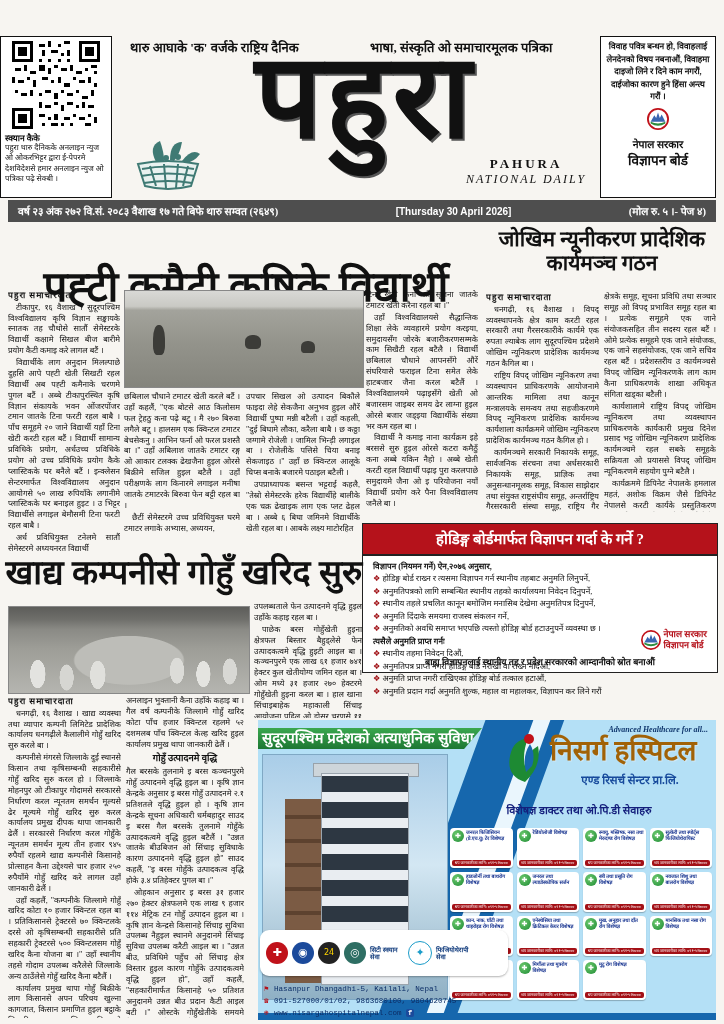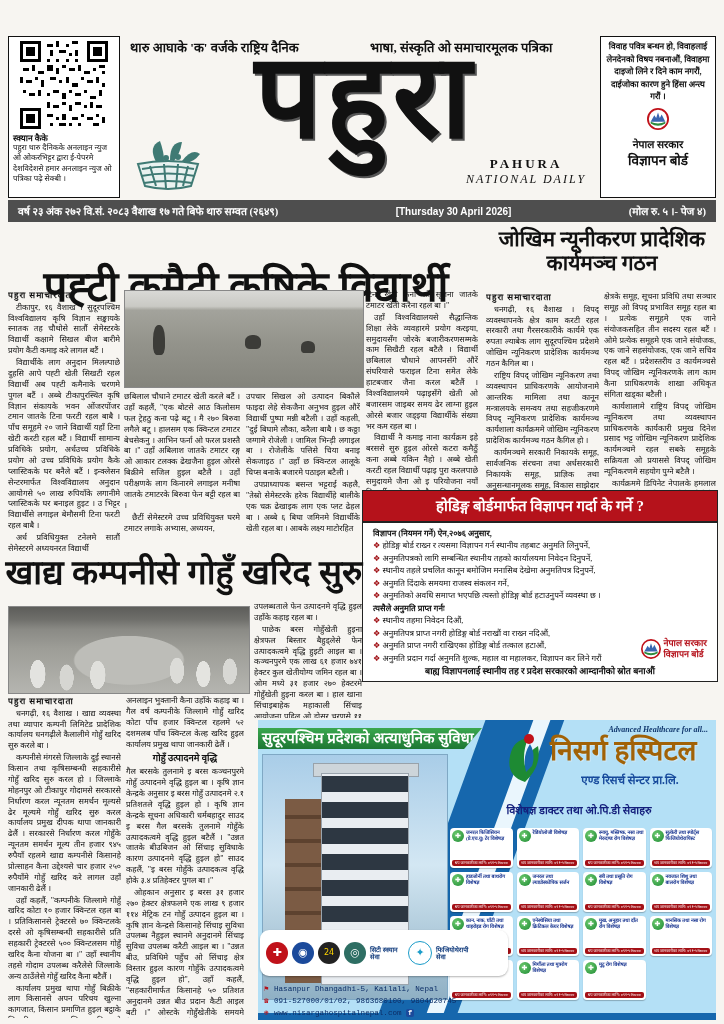--- a/index.html
+++ b/index.html
@@ -1,21 +1,21 @@
 <!DOCTYPE html>
 <html><head>
 <meta charset="utf-8">
 <style>
   html,body{margin:0;padding:0;background:#d9d7d2;}
   #page{position:relative;width:724px;height:1024px;background:#f7f5f1;margin:0 auto;
         font-family:"Liberation Serif",serif;color:#111;overflow:hidden;}
   .abs{position:absolute;}
   
   .side-box{border:1.5px solid #111;background:#fff;box-sizing:border-box;padding:4px;}
-  .scan-box{left:8px;top:36px;width:112px;height:162px;}
+  .scan-box{left:0;top:36px;width:112px;height:162px;}
   .qr{display:block;width:88px;height:88px;margin:0 auto;}
   .scan-head{font-size:8.5px;font-weight:bold;margin-top:3px;}
   .scan-text{font-size:7.8px;line-height:1.32;}
   .tagline{font-size:13px;font-weight:bold;white-space:nowrap;}
   .masthead-title{left:128px;top:34px;width:474px;height:160px;text-align:center;
       font-size:118px;font-weight:bold;line-height:1.08;letter-spacing:4px;
       text-shadow:2px 2px 0 #555;overflow:hidden;}
   .pahura-latin{left:446px;top:156px;width:160px;text-align:center;}
   .pahura-latin .big{font-size:13px;font-weight:bold;letter-spacing:3px;font-family:"Liberation Serif",serif;}
   .pahura-latin .small{font-size:12px;font-style:italic;letter-spacing:2px;}
@@ -58,21 +58,21 @@
       radial-gradient(ellipse 13px 24px at 12% 78%,#e3e3e0 58%,transparent 60%),
       radial-gradient(ellipse 12px 22px at 24% 82%,#d6d6d2 58%,transparent 60%),
       radial-gradient(ellipse 13px 24px at 37% 79%,#e0e0dc 58%,transparent 60%),
       radial-gradient(ellipse 12px 22px at 70% 74%,#dcdcd8 58%,transparent 60%),
       radial-gradient(ellipse 12px 22px at 81% 78%,#e4e4e0 58%,transparent 60%),
       radial-gradient(ellipse 12px 22px at 92% 75%,#d8d8d4 58%,transparent 60%),
       radial-gradient(ellipse 90px 40px at 50% 62%,#bdbdb8 60%,transparent 62%),
       linear-gradient(180deg,#5d5d5a 0%,#6e6e6a 14%,#8a8a85 26%,#9d9d97 48%,#b5b5b0 100%);
       border:0.5px solid #888;}
   
-  .adbox{left:362px;top:490px;width:356px;height:192px;background:#fff;border:1.5px solid #222;box-sizing:border-box;}
+  .adbox{left:362px;top:523px;width:356px;height:150px;background:#fff;border:1.5px solid #222;box-sizing:border-box;}
   .adbox-header{height:30px;background:#b5121b;color:#fff;font-size:15px;font-weight:bold;
       text-align:center;line-height:30px;border-bottom:2px solid #222;}
   .adbox-body{padding:5px 10px 2px 10px;font-size:8.2px;line-height:1.52;}
   .adbox-body .lead,.adbox-body .mid{font-weight:bold;margin:0;}
   .adbox-bullets p{margin:0;}
   .adbox-bullets p::before{content:"❖ ";color:#a01015;}
   .adbox-emblem{position:absolute;right:10px;bottom:20px;display:flex;align-items:center;gap:3px;}
   .adbox-emblem .t1{font-size:9px;font-weight:bold;color:#b5121b;line-height:1.2;}
   .adbox-footer{position:absolute;bottom:4px;width:100%;text-align:center;font-size:9px;font-weight:bold;}
   

